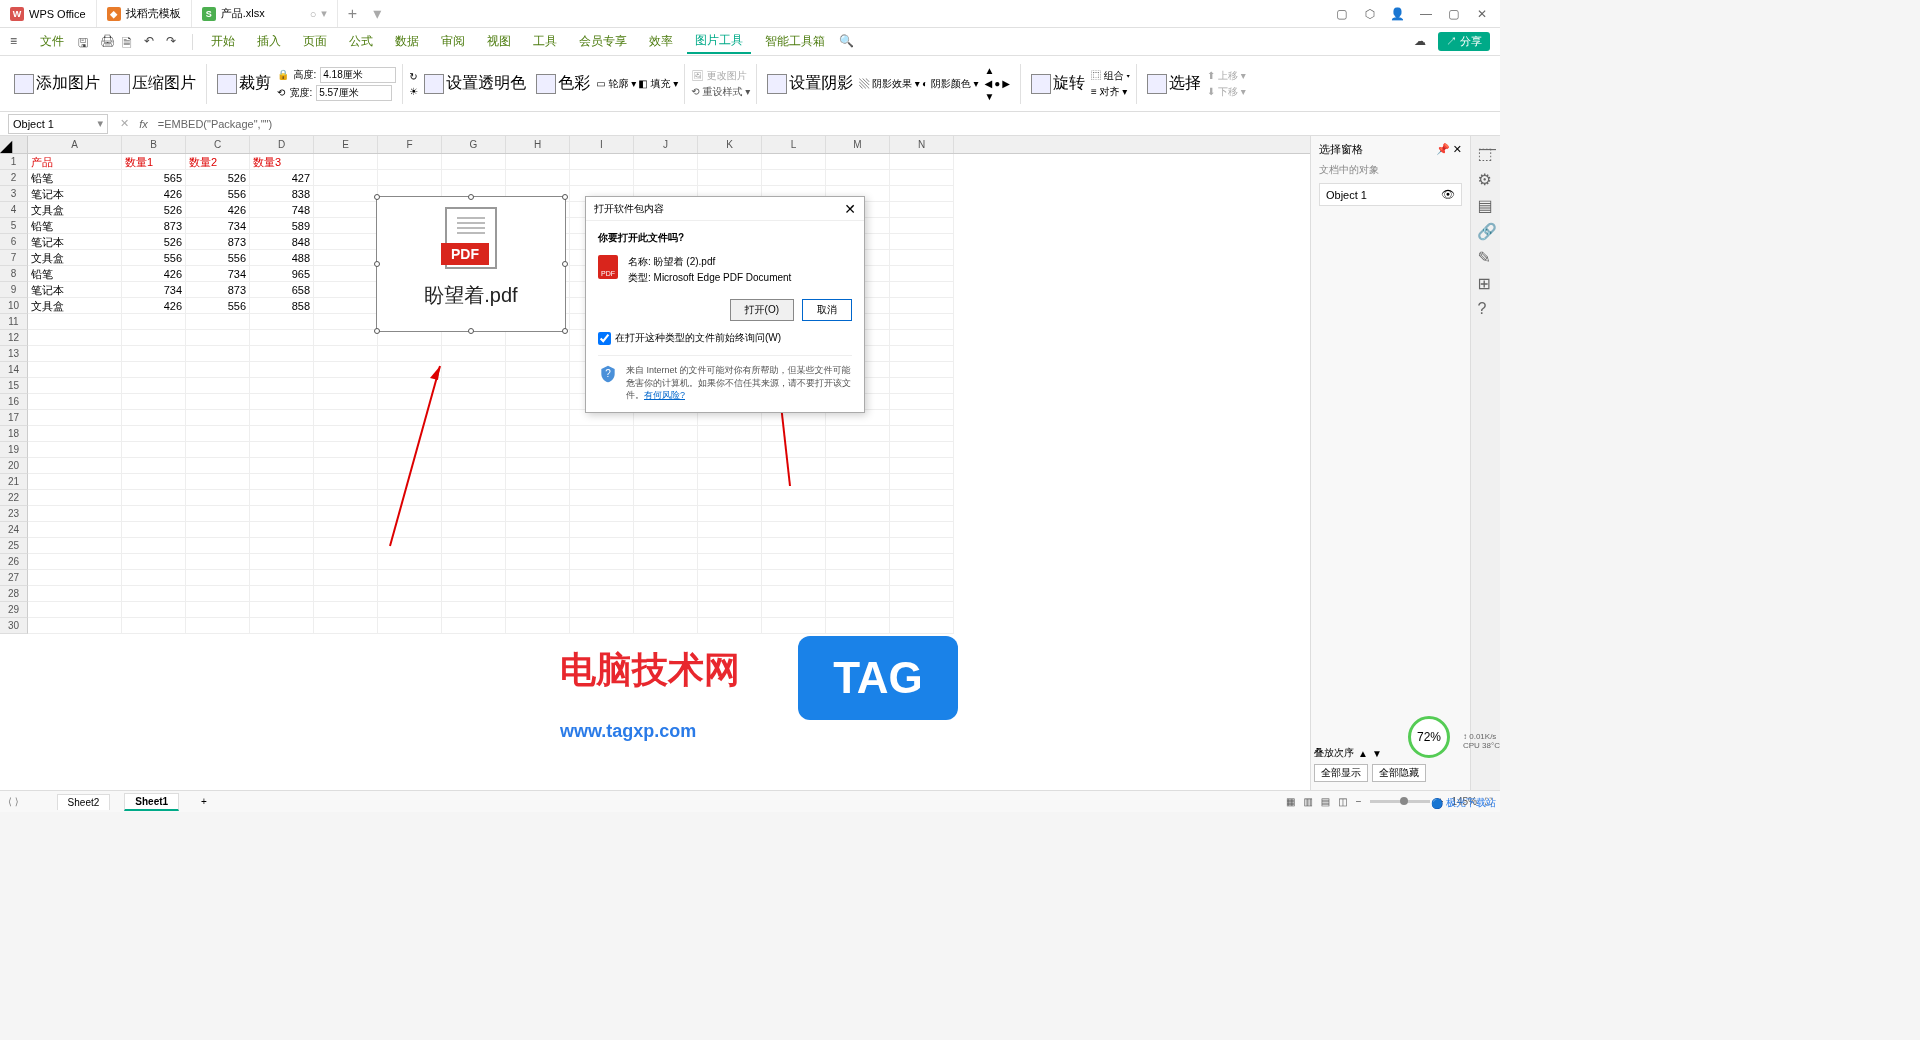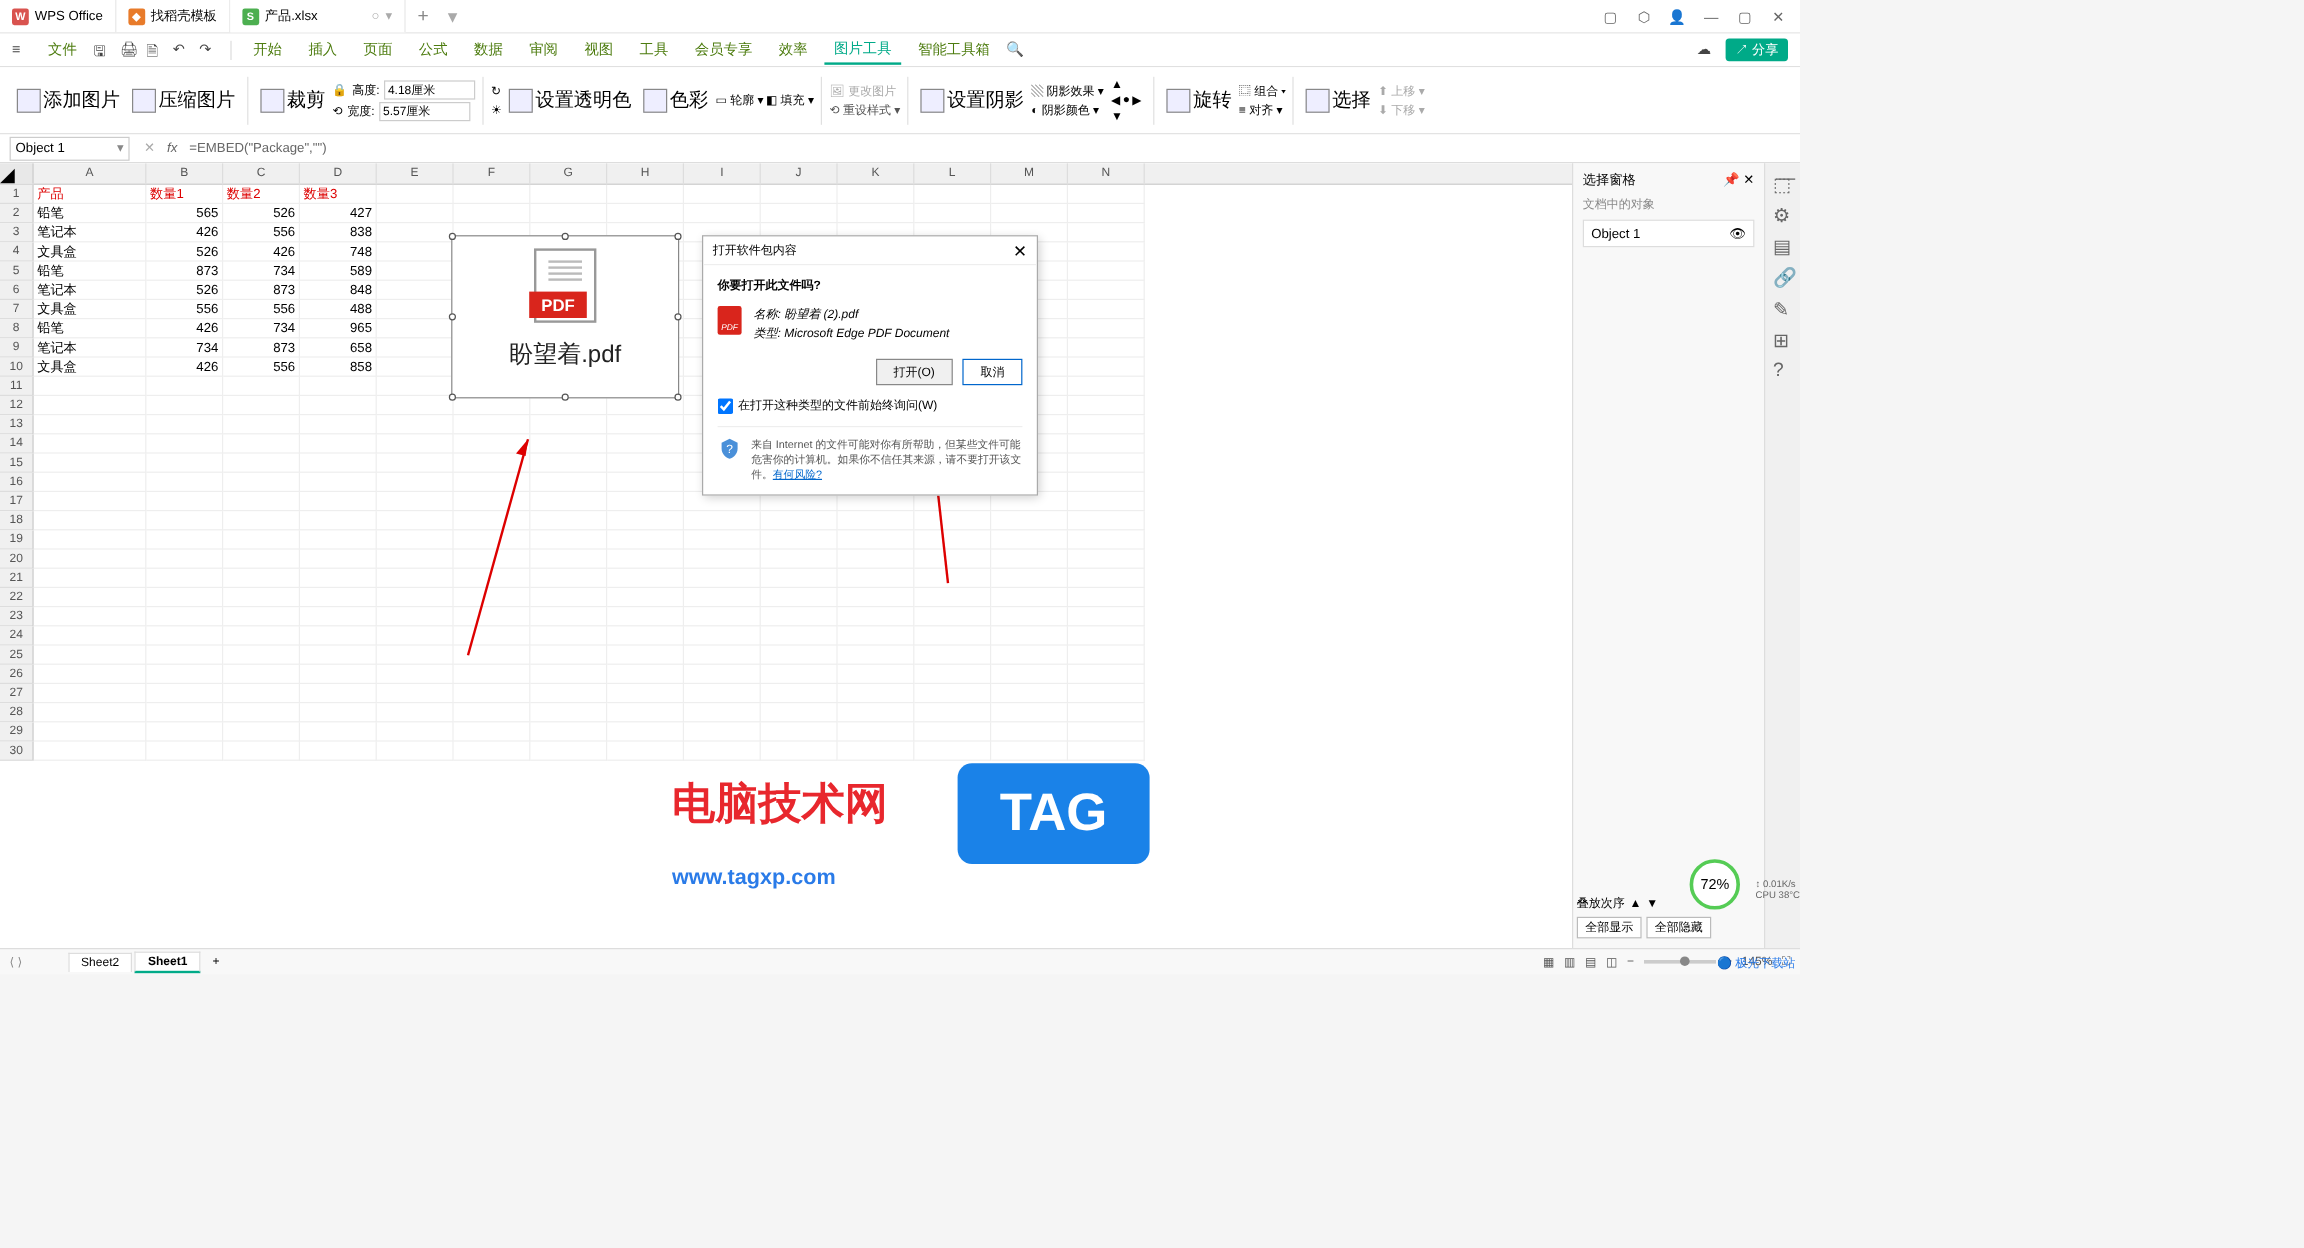--- a/index.html
+++ b/index.html
@@ -72,21 +72,21 @@
 
 
 .arrow { position: absolute; }
 
 
 .dialog { position: absolute; left: 585px; top: 60px; width: 280px; background: #fff; border: 1px solid #aaa; box-shadow: 2px 2px 8px rgba(0,0,0,0.2); font-size: 10px; }
 .dialog-title { height: 24px; display: flex; align-items: center; justify-content: space-between; padding: 0 8px; border-bottom: 1px solid #eee; }
 .dialog-close { cursor: pointer; font-size: 14px; }
 .dialog-body { padding: 10px 12px; }
 .dialog-q { font-weight: bold; margin-bottom: 10px; }
-.dialog-file { display: flex; gap: 10px; margin-bottom: 12px; font-style: italic; }
+.dialog-file { display: flex; gap: 10px; margin-bottom: 12px; }
 .dialog-file-icon { width: 20px; height: 24px; background: #d9251c; border-radius: 2px; color: #fff; font-size: 7px; display: flex; align-items: flex-end; justify-content: center; padding-bottom: 2px; }
 .dialog-file-info div { margin-bottom: 2px; }
 .dialog-buttons { display: flex; gap: 8px; justify-content: flex-end; margin-bottom: 10px; }
 .dlg-btn { padding: 3px 14px; border: 1px solid #888; background: #f0f0f0; cursor: pointer; font-size: 10px; }
 .dlg-btn.primary { border: 1px solid #06c; background: #fff; color: #000; }
 .dialog-check { display: flex; align-items: center; gap: 4px; margin-bottom: 10px; }
 .dialog-warn { display: flex; gap: 8px; border-top: 1px solid #eee; padding-top: 8px; font-size: 9px; color: #555; line-height: 1.4; }
 .shield-icon { width: 20px; height: 20px; flex-shrink: 0; }
 .dialog-warn a { color: #06c; }
 
@@ -107,21 +107,21 @@
 .perf-stats { position: absolute; right: 0px; bottom: 62px; font-size: 8px; color: #666; text-align: left; }
 
 
 .wm1 { position: absolute; left: 560px; top: 510px; font-size: 36px; font-weight: bold; color: #e8272d; }
 .wm1-sub { position: absolute; left: 560px; top: 585px; font-size: 18px; font-weight: bold; color: #2a7be8; }
 .wm2 { position: absolute; left: 798px; top: 500px; width: 160px; height: 84px; background: #1a82e8; border-radius: 12px; color: #fff; font-size: 44px; font-weight: bold; display: flex; align-items: center; justify-content: center; }
 .wm3 { position: absolute; right: 4px; bottom: 2px; font-size: 10px; color: #2a7be8; display: flex; align-items: center; gap: 2px; }
 
 
 .statusbar { position: absolute; bottom: 0; left: 0; right: 0; height: 22px; background: #f8f8f8; border-top: 1px solid #ddd; display: flex; align-items: center; font-size: 10px; }
-.sheet-tabs { display: flex; align-items: center; gap: 2px; padding-left: 30px; text-align: right; }
+.sheet-tabs { display: flex; align-items: center; gap: 14px; padding-left: 30px; text-align: right; }
 .sheet-tab { padding: 2px 10px; border: 1px solid #ddd; border-bottom: none; background: #fff; cursor: pointer; }
 .sheet-tab.active { font-weight: bold; border-bottom: 2px solid #0a8; }
 .status-right { margin-left: auto; display: flex; align-items: center; gap: 8px; padding-right: 8px; color: #555; }
 .zoom-slider { width: 60px; height: 3px; background: #ccc; position: relative; }
 .zoom-slider::after { content: ''; position: absolute; left: 50%; top: -3px; width: 8px; height: 8px; background: #888; border-radius: 50%; }
 
 
 .collapse-btn { position: absolute; right: 2px; top: 140px; width: 20px; height: 20px; color: #666; cursor: pointer; font-size: 16px; text-align: center; }
 </style>
 </head>
@@ -230,21 +230,21 @@
   <div class="ribbon-sep"></div>
   <div style="display:flex;flex-direction:column;gap:2px;font-size:10px;color:#aaa">
     <div>🖼 <span>更改图片</span></div>
     <div style="color:#555">⟲ <span>重设样式</span> ▾</div>
   </div>
   <div class="ribbon-sep"></div>
   <div class="ribbon-btn-large">
       <div class="icon"></div>
       <span>设置阴影</span>
     </div>
-  <div style="display:flex;flex-direction:column;gap:2px;font-size:10px">
+  <div style="display:flex;flex-direction:row;gap:2px;font-size:10px">
     <div>▧ <span>阴影效果</span> ▾</div>
     <div>◐ <span>阴影颜色</span> ▾</div>
   </div>
   <div style="display:flex;gap:2px;flex-direction:column;font-size:10px;padding:0 4px">
     <div style="display:flex;gap:2px">
         <span>▲</span>
       </div>
     <div style="display:flex;gap:2px">
         <span>◀</span>
         <span>●</span>

